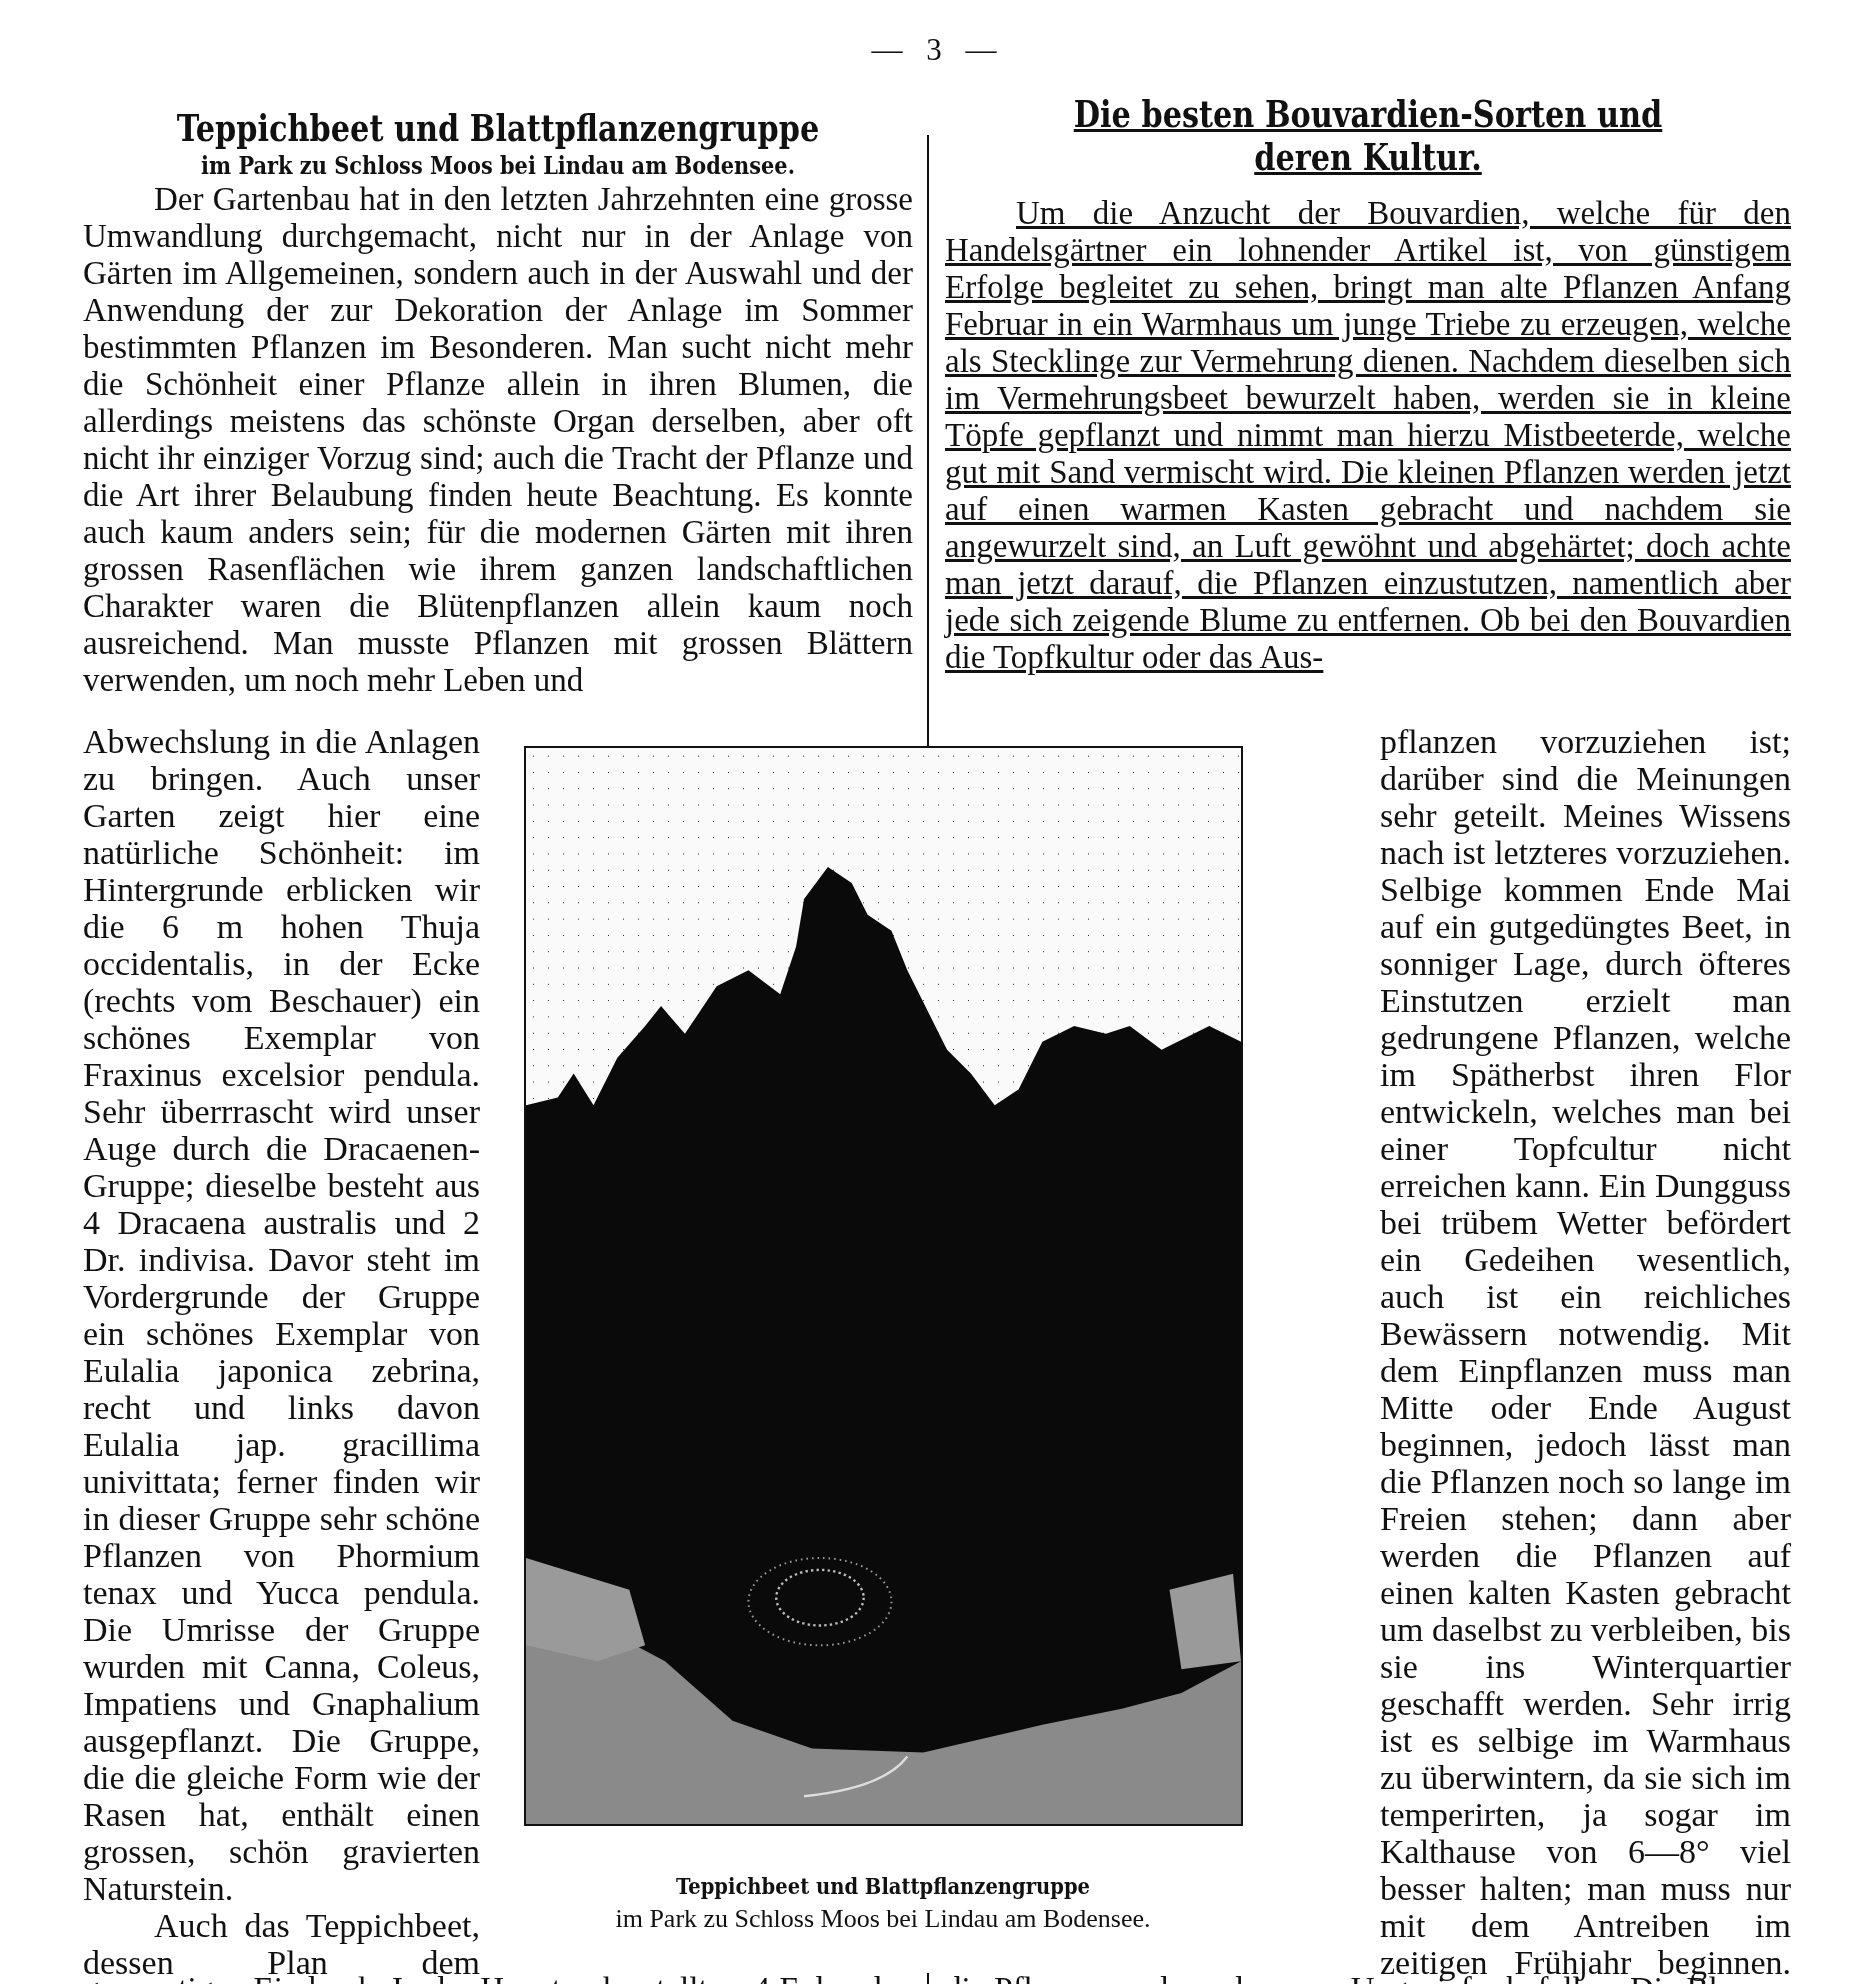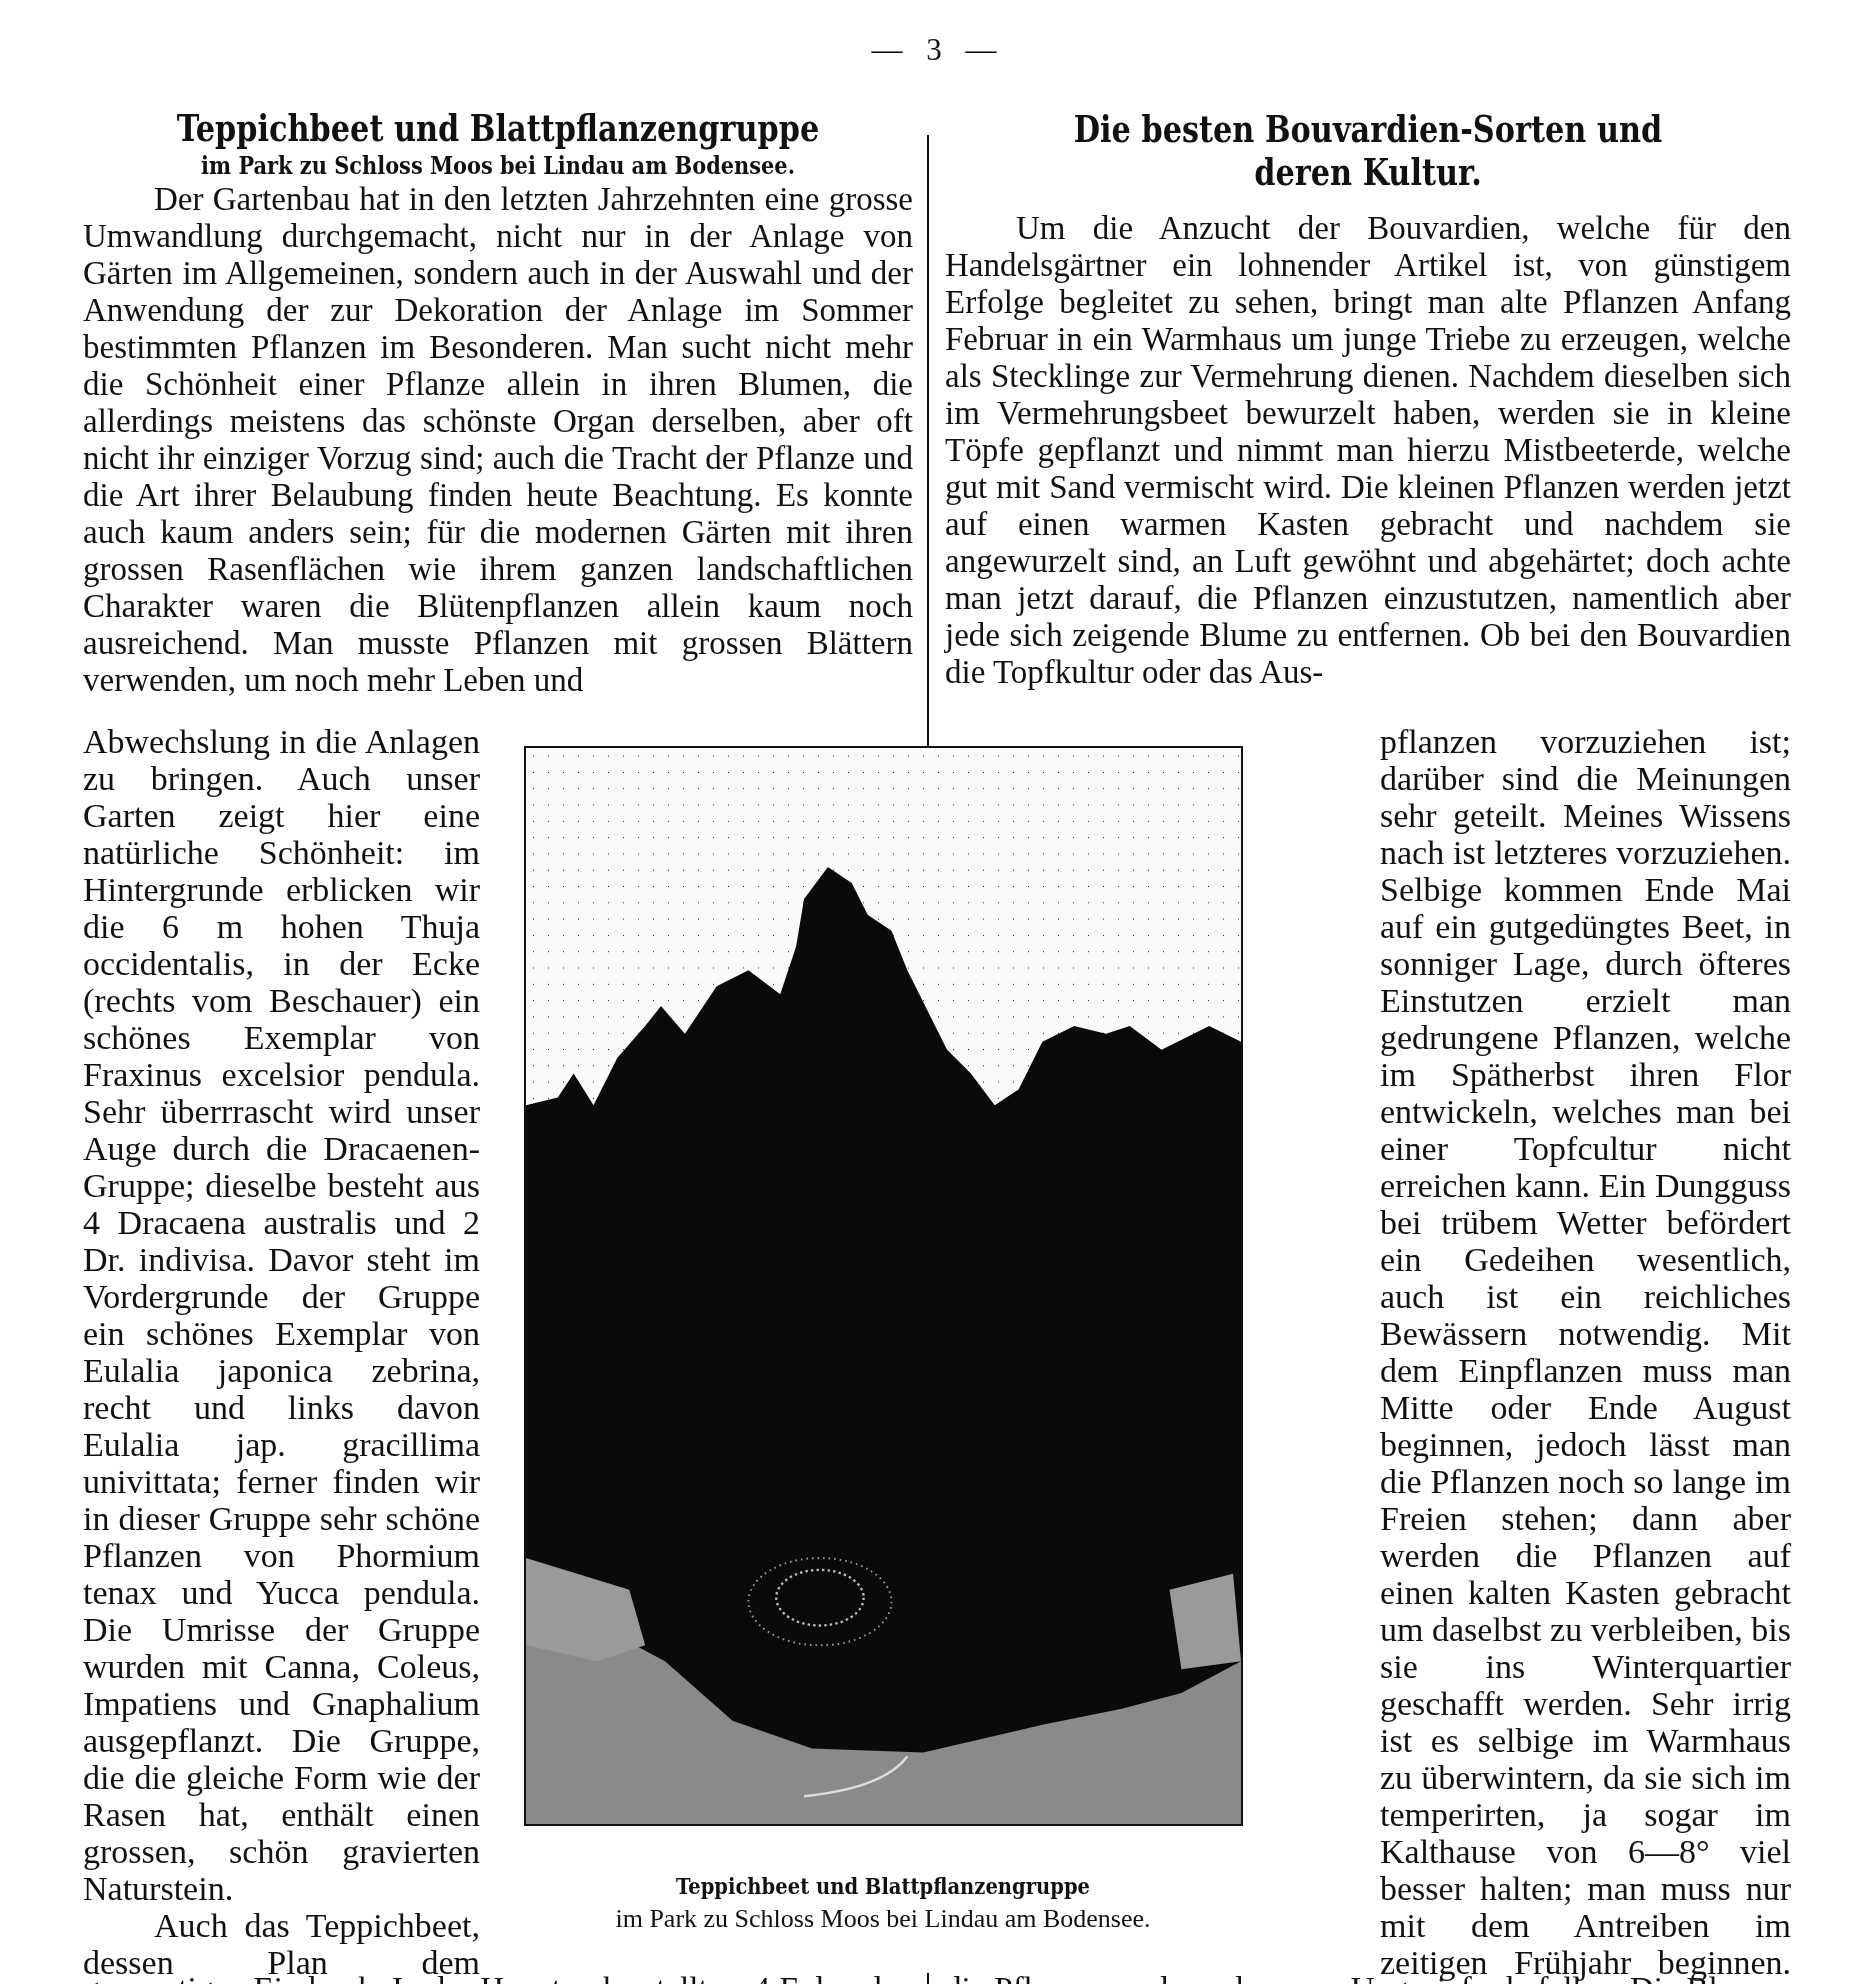--- a/index.html
+++ b/index.html
@@ -21,21 +21,21 @@
                 background: radial-gradient(#000 0.4px, transparent 0.8px) 0 0/15px 16.3px, #fafafa; opacity: .9; }
   .photo svg { position: absolute; inset: 0; }
   .caption { position: absolute; left: 516px; top: 1870px; width: 734px; text-align: center; }
   .caption .c-title { font-family: "DejaVu Serif", serif; font-weight: bold; font-size: 23px; line-height: 32px; transform: scaleX(0.85); }
   .caption .c-sub { font-size: 26px; line-height: 33px; }
   .wrap-left { position: absolute; left: 83px; top: 723px; width: 397px; }
   .wrap-right { position: absolute; left: 1380px; top: 723px; width: 411px; }
   .full-left { position: absolute; left: 83px; top: 1971px; width: 830px; }
   .full-right { position: absolute; left: 945px; top: 1971px; width: 846px; }
   .top-left { position: absolute; left: 83px; top: 107px; width: 830px; }
-  .top-right { position: absolute; left: 945px; top: 108px; width: 846px; }
+  .top-right { position: absolute; left: 945px; top: 93px; width: 846px; text-decoration: underline; }
   .garamond { font-family: "Liberation Serif", serif; font-size: 34px; line-height: 37px; }
 </style>
 </head>
 <body>
 
 <div class="page-number">— 3 —</div>
 
 <div class="divider" style="top:135px;height:619px;"></div>
 <div class="divider" style="top:1973px;height:512px;"></div>
 

